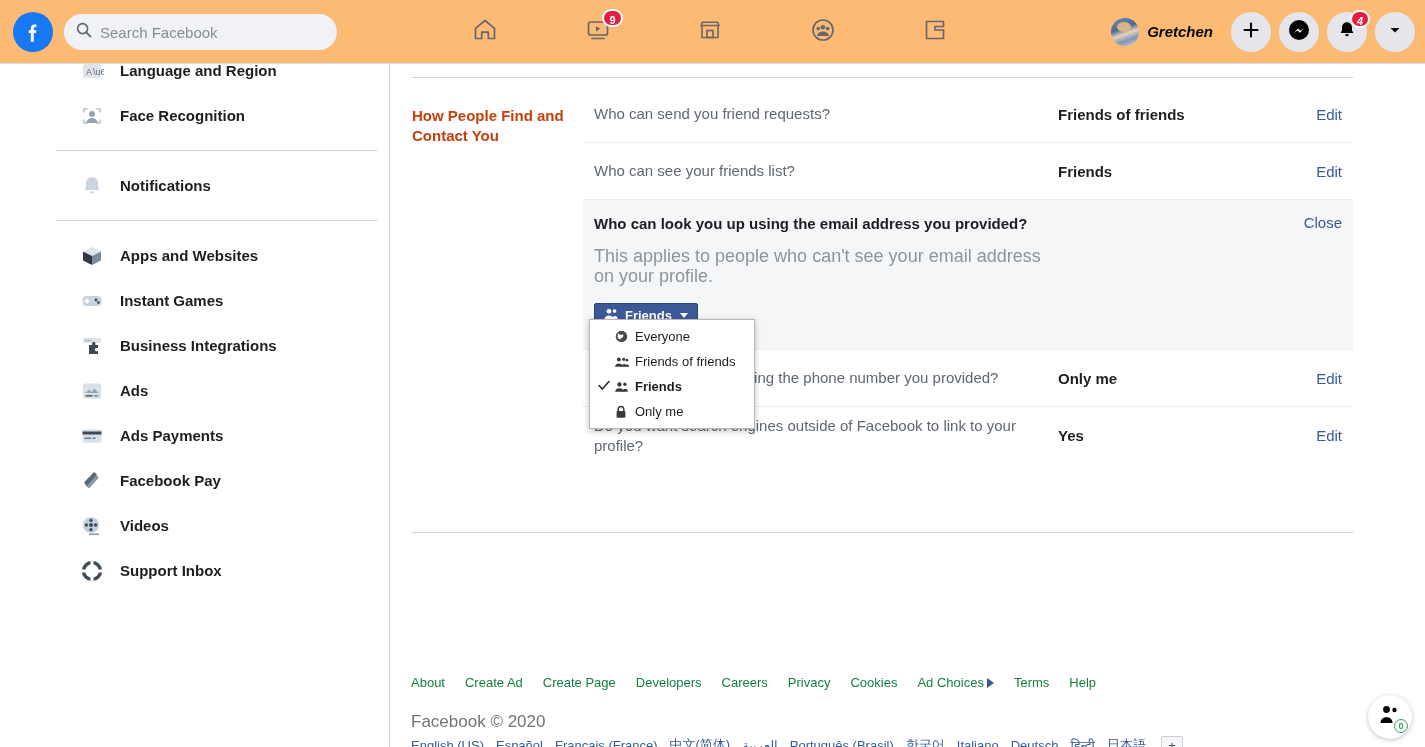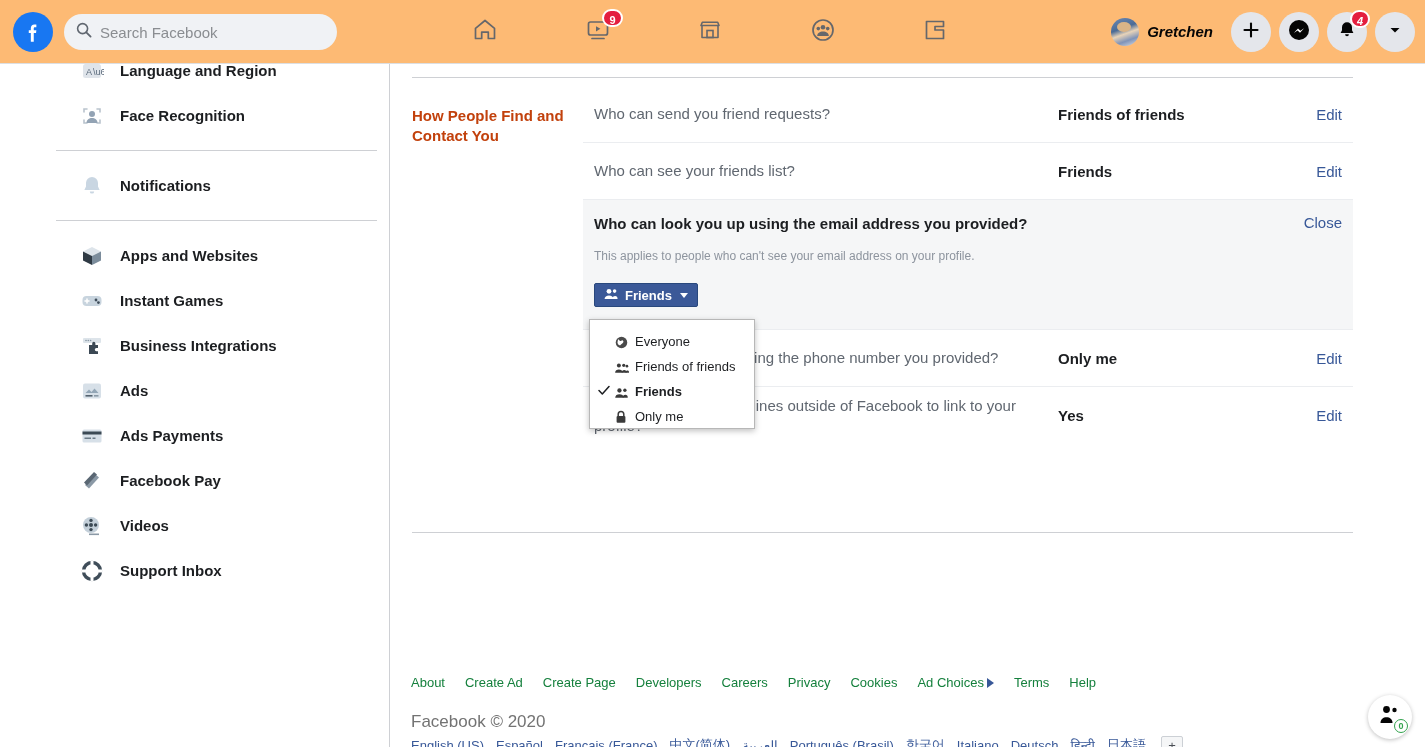--- a/index.html
+++ b/index.html
@@ -103,40 +103,40 @@
   .srow .e { flex: 1; text-align: right; font-size: 15px; color: #385898; cursor: pointer; padding-right: 11px; }
 
   
   #expanded {
     position: relative; background: #f5f6f7; padding: 14px 11px 22px 11px;
     border-bottom: 1px solid #ebedf0;
   }
   #exp-head { display: flex; align-items: flex-start; }
   #exp-q { flex: 1; font-size: 15px; font-weight: bold; color: #1c1e21; line-height: 20px; }
   #exp-close { font-size: 15px; color: #385898; cursor: pointer; padding-left: 12px; }
-  #exp-desc { margin-top: 12px; font-size: 12px; color: #8d949e; line-height: 20px; width: 450px; }
+  #exp-desc { margin-top: 12px; font-size: 18px; color: #8d949e; line-height: 20px; width: 450px; }
 
   #audience-btn {
     display: inline-flex; align-items: center; gap: 7px;
     margin-top: 17px; height: 24px; padding: 0 9px;
     background: #3b5998; color: #fff; border: 1px solid #29487d; border-radius: 2px;
     font-size: 13px; font-weight: bold; cursor: pointer;
   }
   #audience-btn .caret {
     width: 0; height: 0; border-left: 4px solid transparent;
     border-right: 4px solid transparent; border-top: 5px solid #fff; margin-left: 1px;
   }
 
   
   #dropdown {
     position: absolute; left: 589px; top: 319px; width: 166px;
     background: #fff; border: 1px solid #b7b7b7;
     box-shadow: 0 2px 6px rgba(0,0,0,.25); z-index: 40; padding: 4px 0;
   }
-  .dd-item { display: flex; align-items: flex-end; height: 25px;
+  .dd-item { display: flex; align-items: center; height: 25px;
              padding: 0 10px 0 8px; font-size: 13px; color: #1c1e21; cursor: pointer; }
   .dd-check { width: 14px; flex: 0 0 14px; font-size: 13px; color: #1c1e21; }
   .dd-ico { width: 18px; flex: 0 0 18px; display: flex; align-items: center; justify-content: center; }
   .dd-label { margin-left: 5px; }
   .dd-item.selected .dd-label { font-weight: bold; }
 
   #bottom-rule { position: absolute; left: 22px; width: 941px; height: 1px; background: #ced0d4; top: 468px; }
 
   
   #footer { position: absolute; left: 411px; top: 675px; width: 1000px; }

